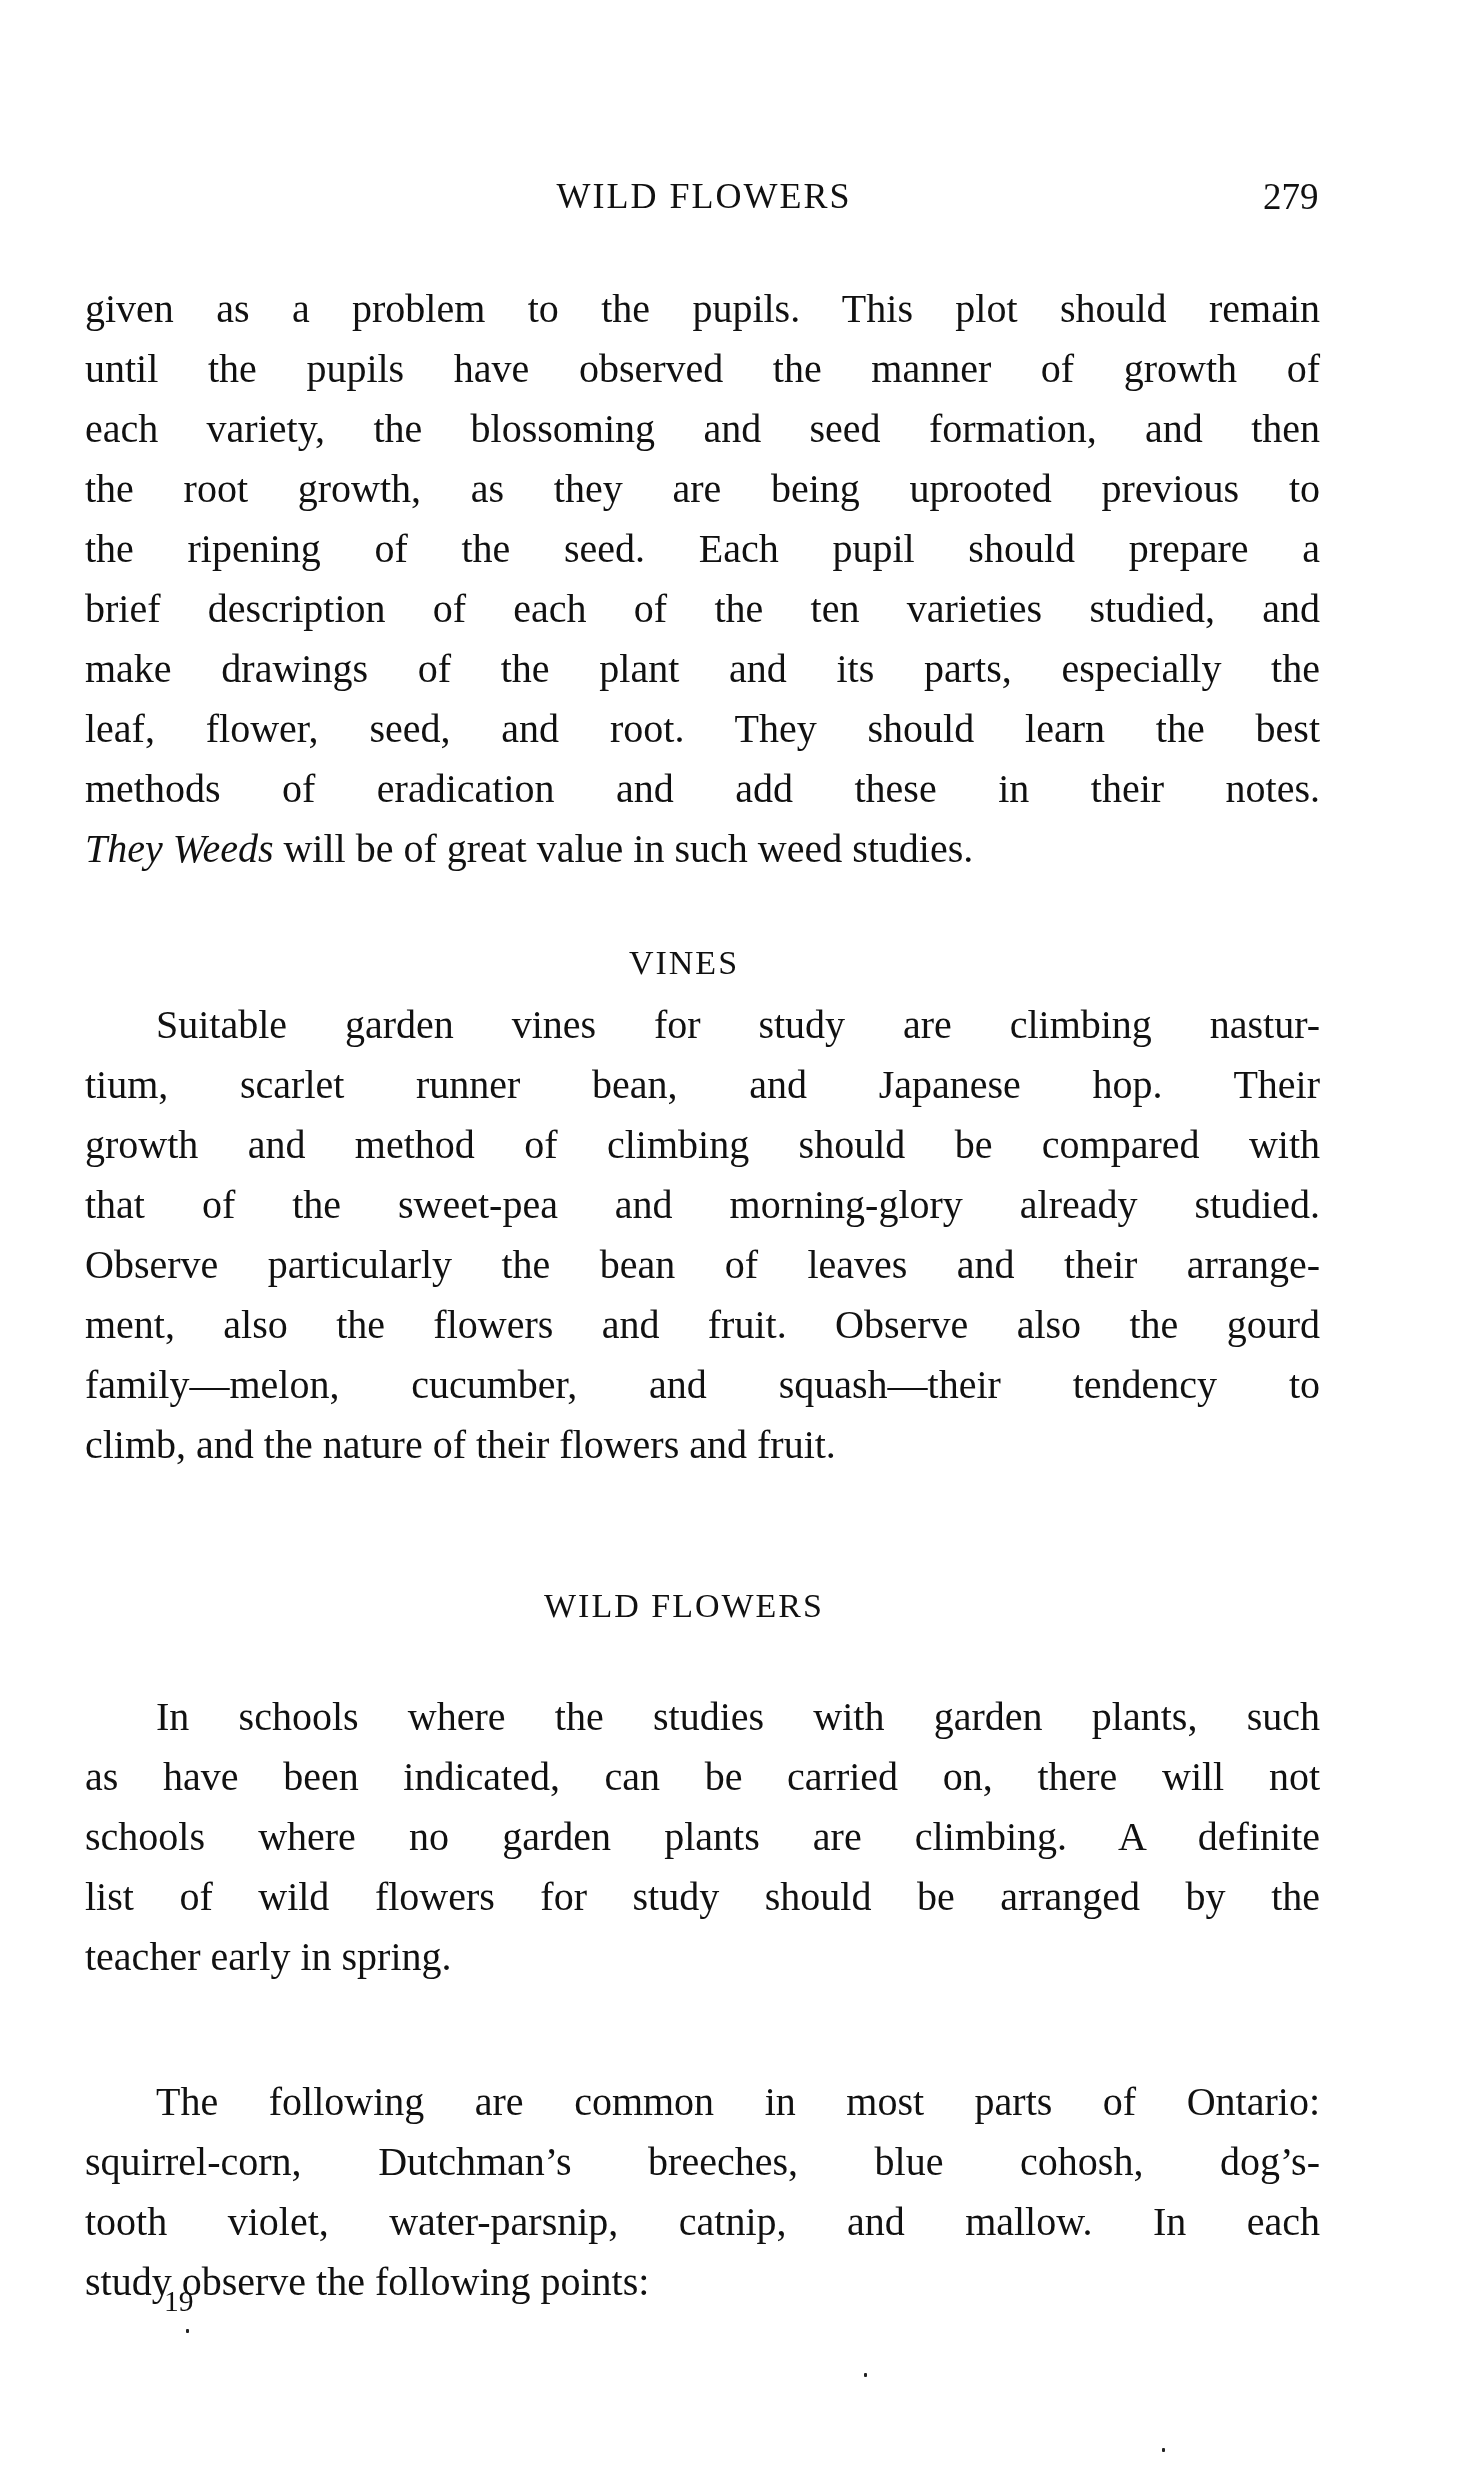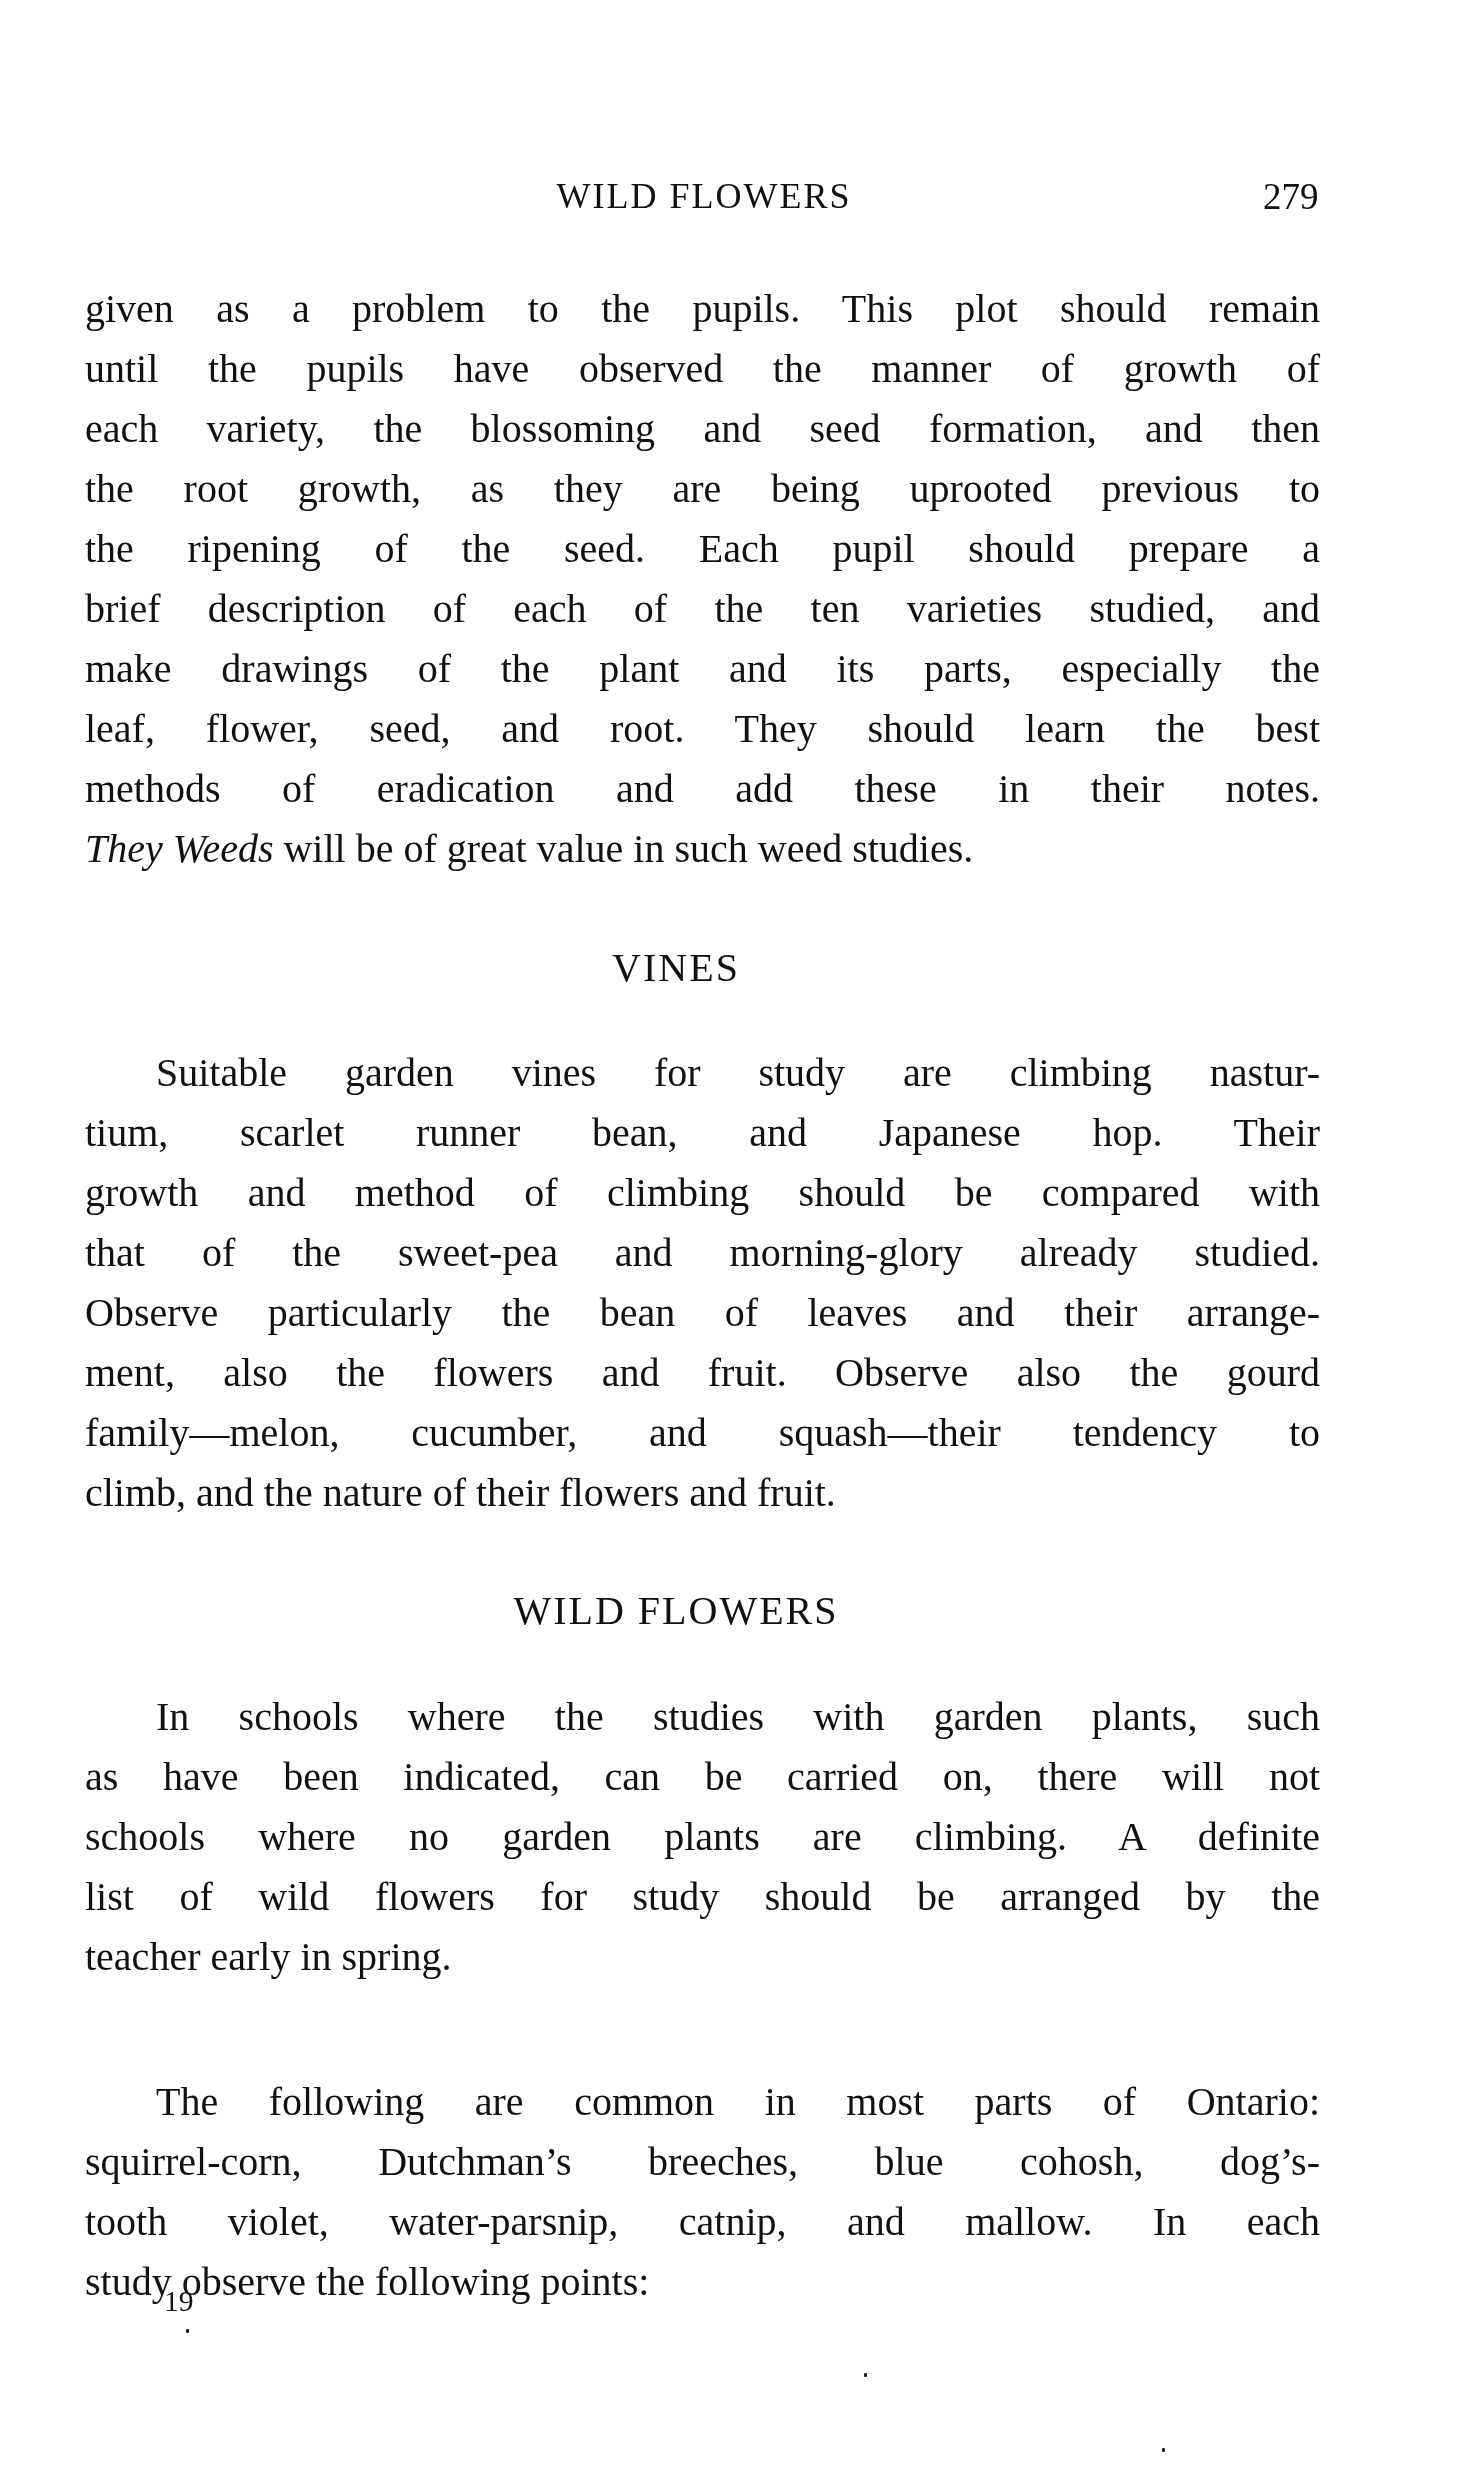--- a/index.html
+++ b/index.html
@@ -8,21 +8,21 @@
   .running-head { position: absolute; top: 169px; left: 0; width: 1482px; height: 59px; }
   .running-title { position: absolute; left: 512px; width: 384px; text-align: center;
                    font-size: 36px; letter-spacing: 2px; top: 5.9px; }
   .page-number { position: absolute; left: 1263px; top: 5.9px; font-size: 37px; }
   .body-block { position: absolute; left: 85px; width: 1235px; font-size: 40px;
                 line-height: 60px; text-align: justify; }
   .line { display: block; white-space: nowrap; text-align-last: justify; text-align: justify; height: 60px; }
   .line.last { text-align-last: left; }
   .line.indent { padding-left: 71px; }
   .section-heading { position: absolute; left: 0; width: 1352px; text-align: center;
-                     font-size: 40px; letter-spacing: 2px; }
+                     font-size: 34px; letter-spacing: 2px; padding-left: 8px; }
   .signature { position: absolute; left: 164px; top: 2285px; font-size: 29.6px; }
   .speck { position: absolute; width: 3px; height: 3.9px; background: #222; border-radius: 1px; }
   em { font-style: italic; }
 </style>
 </head>
 <body>
 
 <div class="running-head">
   <span class="running-title">WILD FLOWERS</span>
   <span class="page-number">279</span>
@@ -35,21 +35,21 @@
   <span class="line">the root growth, as they are being uprooted previous to</span>
   <span class="line">the ripening of the seed.  Each pupil should prepare a</span>
   <span class="line">brief description of each of the ten varieties studied, and</span>
   <span class="line">make drawings of the plant and its parts, especially the</span>
   <span class="line">leaf, flower, seed, and root.  They should learn the best</span>
   <span class="line">methods of eradication and add these in their notes.</span>
   <span class="line last"><em>They Weeds</em><span> will be of great value in such weed studies.</span></span>
 </div>
 
 <div class="section-heading" style="top: 944px;">VINES</div>
-<div class="body-block" style="top: 1043px;">
+<div class="body-block" style="top: 995px;">
   <span class="line indent">Suitable garden vines for study are climbing nastur-</span>
   <span class="line">tium, scarlet runner bean, and Japanese hop.  Their</span>
   <span class="line">growth and method of climbing should be compared with</span>
   <span class="line">that of the sweet-pea and morning-glory already studied.</span>
   <span class="line">Observe particularly the bean of leaves and their arrange-</span>
   <span class="line">ment, also the flowers and fruit.  Observe also the gourd</span>
   <span class="line">family—melon, cucumber, and squash—their tendency to</span>
   <span class="line last">climb, and the nature of their flowers and fruit.</span>
 </div>
 

